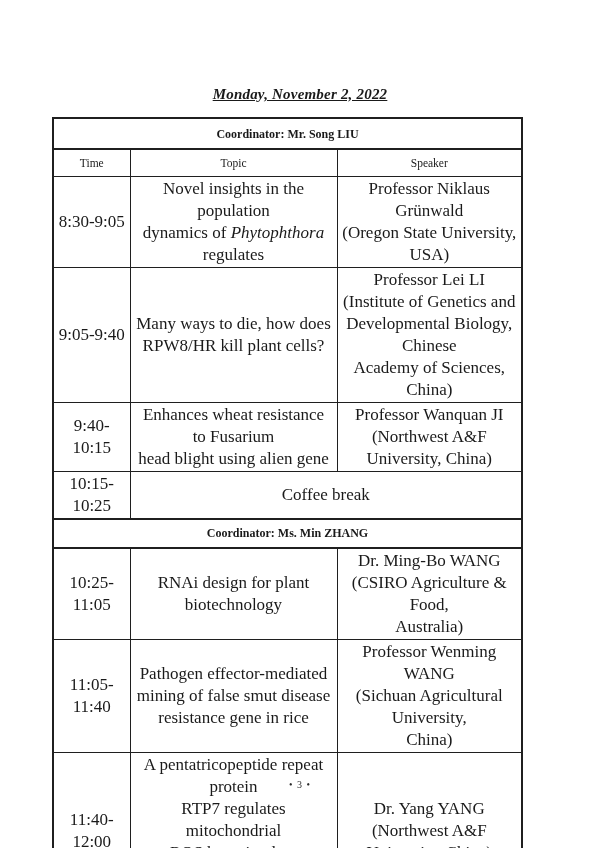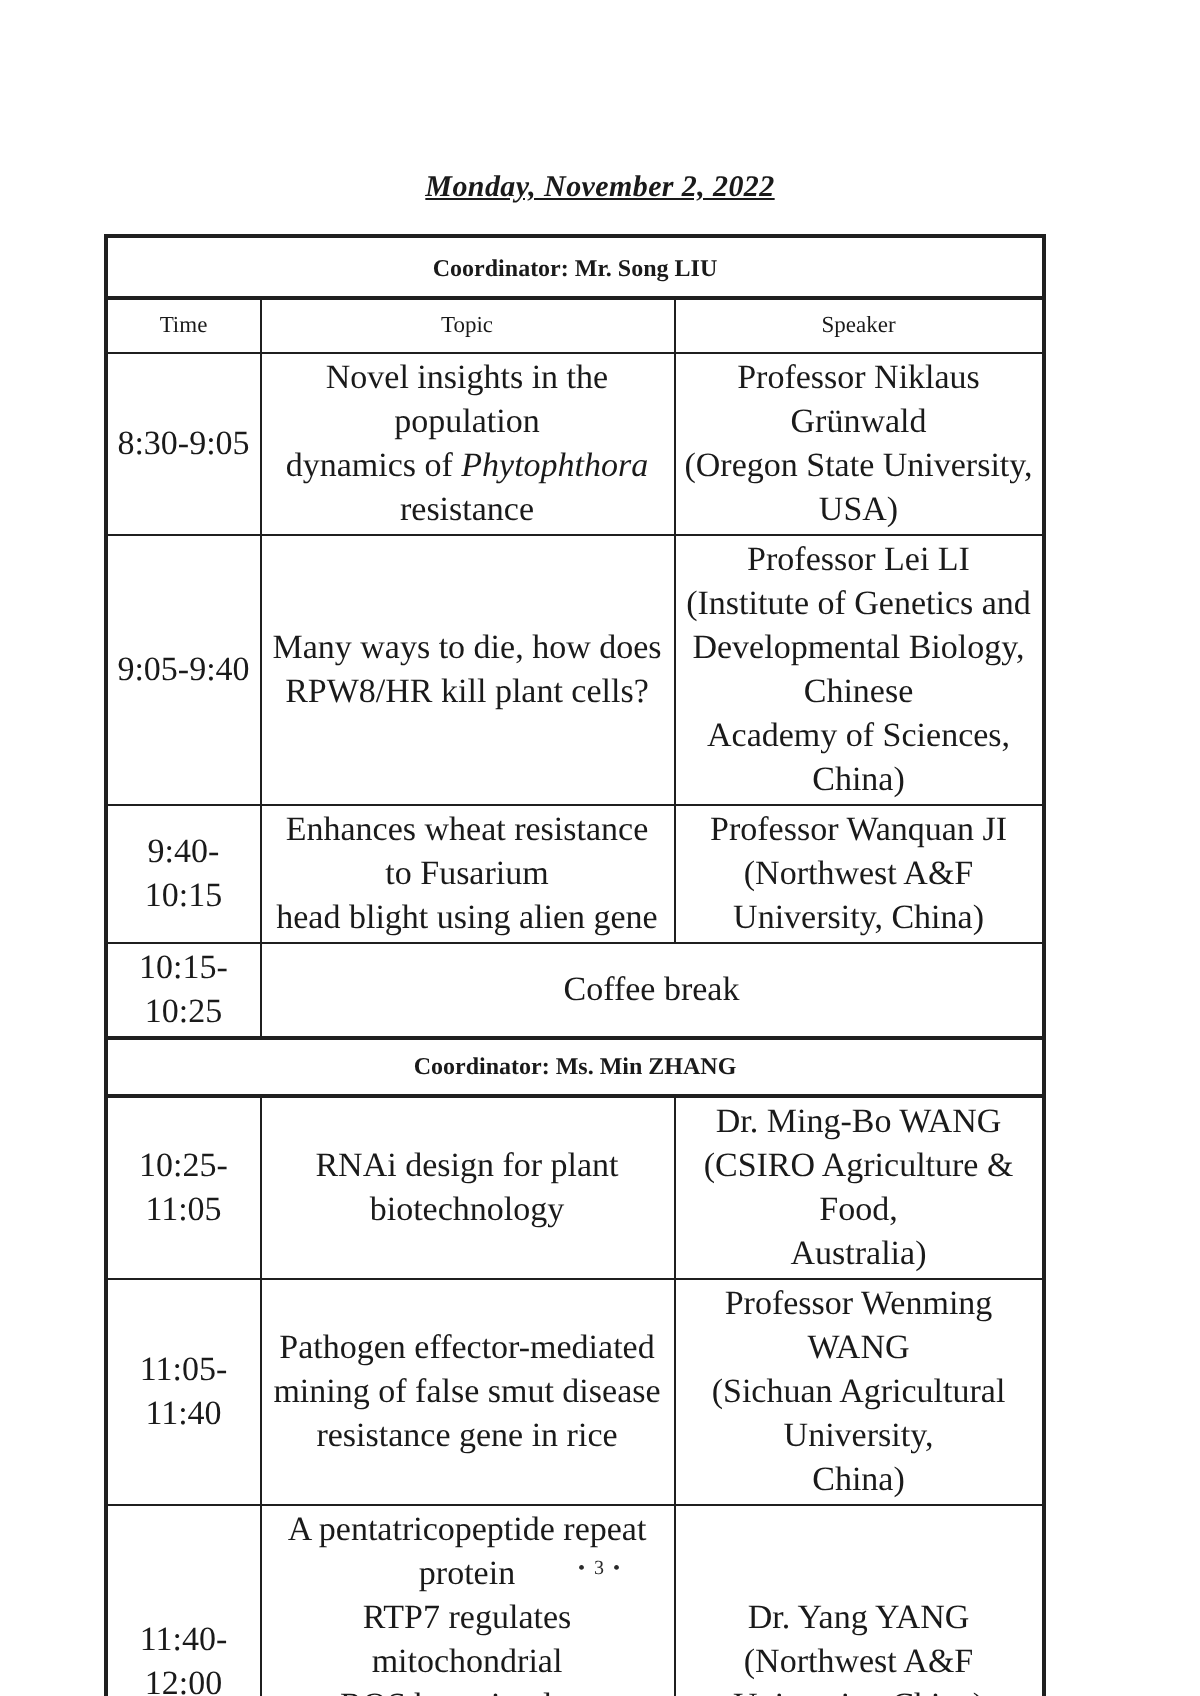--- a/index.html
+++ b/index.html
@@ -78,21 +78,21 @@
     </tr>
     <tr class="head-row" style="height:27px">
       <td>Time</td>
       <td>Topic</td>
       <td class="sp">Speaker</td>
     </tr>
 
     <tr style="height:75px">
       <td>8:30-9:05</td>
       <td><span>Novel insights in the population
-dynamics of </span><span class="it">Phytophthora</span><span> resistance</span></td>
+dynamics of </span><span class="it">Phytophthora</span><span> regulates</span></td>
       <td class="sp">Professor Niklaus Grünwald
 (Oregon State University, USA)</td>
     </tr>
 
     <tr style="height:102px">
       <td>9:05-9:40</td>
       <td>Many ways to die, how does
 RPW8/HR kill plant cells?</td>
       <td class="sp">Professor Lei LI
 (Institute of Genetics and

